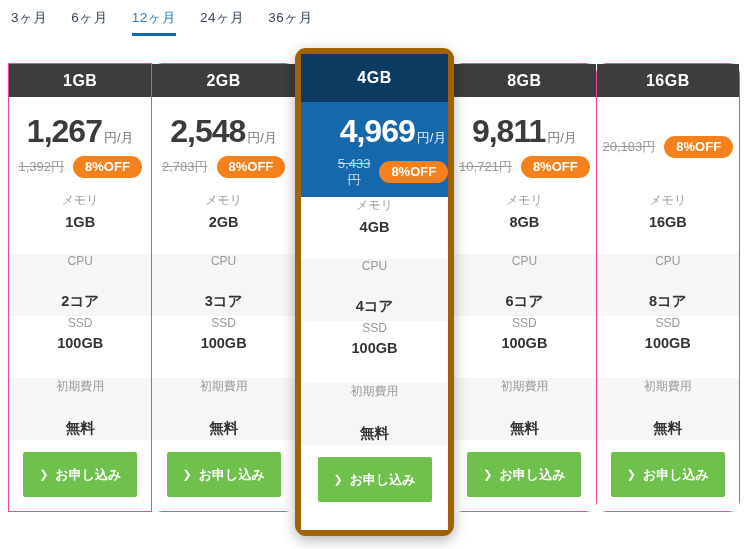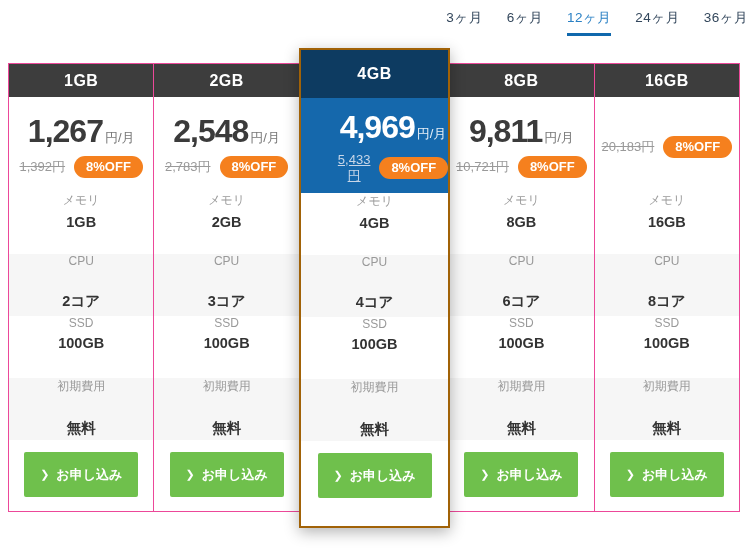--- a/index.html
+++ b/index.html
@@ -1,28 +1,28 @@
 <!DOCTYPE html>
 <html><head>
 <meta charset="utf-8">
 <style>
   * { margin:0; padding:0; box-sizing:border-box; }
   html,body { width:748px; height:549px; background:#fff; overflow:hidden;
     font-family:"Liberation Sans","DejaVu Sans",sans-serif; }
 
   
-  .tabs { display:flex; gap:24px; padding:9px 0 0 11px;justify-content:flex-end; }
+  .tabs { display:flex; gap:24px; padding:9px 0 0 11px; }
   .tab { font-size:13.5px; color:#33475c; cursor:pointer; padding-bottom:6px;
     border-bottom:3px solid transparent; letter-spacing:.5px; }
   .tab.active { color:#2a80c4; border-bottom-color:#1068ad; }
 
   
   .table { display:flex; align-items:flex-start; margin:27px 8px 0 8px; position:relative; }
   .col { flex:1 1 0; background:#fff; border:1px solid #ec4899; }
-  .col + .col { margin-left:-1px; }
+  .col + .col { margin-left:-1px;border-radius:11px; }
 
   .col-header { height:33px; line-height:33px; text-align:center; background:#3d3d3d;
     color:#fff; font-size:16px; font-weight:bold; letter-spacing:.5px; }
 
   .price-box { height:95px; display:flex; flex-direction:column; align-items:center;
     justify-content:center; background:#fff; padding-top:4px; }
   .price-line { line-height:1; margin-bottom:9px; white-space:nowrap; }
   .price { font-size:32px; font-weight:bold; color:#3b3b3b; letter-spacing:-1px; }
   .price-suffix { font-size:13px; color:#777; margin-left:2px; }
   .old-line { display:flex; align-items:center; gap:9px;text-align:center; }
@@ -38,27 +38,27 @@
 
   .btn-row { padding:12px 0 14px; background:#fff; }
   .apply-btn { display:flex; align-items:center; justify-content:center; gap:7px;
     width:114px; height:45px; margin:0 auto; background:#6fc04c; border:none;
     border-radius:2px; color:#fff; font-size:13px; font-weight:bold; cursor:pointer;
     font-family:inherit; }
   .apply-btn .chev { font-size:11px; }
 
   
   .col.highlight { position:relative; z-index:2; margin-top:-15px;
-    border:2px solid #a16207; margin-left:-1px; margin-right:-1px;
+    border:6px solid #a16207; margin-left:-1px; margin-right:-1px;
     box-shadow:0 4px 14px rgba(0,0,0,.30); }
   .col.highlight .col-header { height:48px; line-height:48px; background:#0d3b61; }
   .col.highlight .price-box { background:#1568ac;padding-left:37px; }
   .col.highlight .price { color:#fff; }
   .col.highlight .price-suffix { color:#e8f0f8; }
-  .col.highlight .old-price { color:#c7d6e8;text-decoration:underline; }
+  .col.highlight .old-price { color:#c7d6e8; }
   .col.highlight .btn-row { padding-bottom:28px; }
 </style>
 </head>
 <body>
 
 <div class="tabs">
   <div class="tab">3ヶ月</div>
   <div class="tab">6ヶ月</div>
   <div class="tab active">12ヶ月</div>
   <div class="tab">24ヶ月</div>

